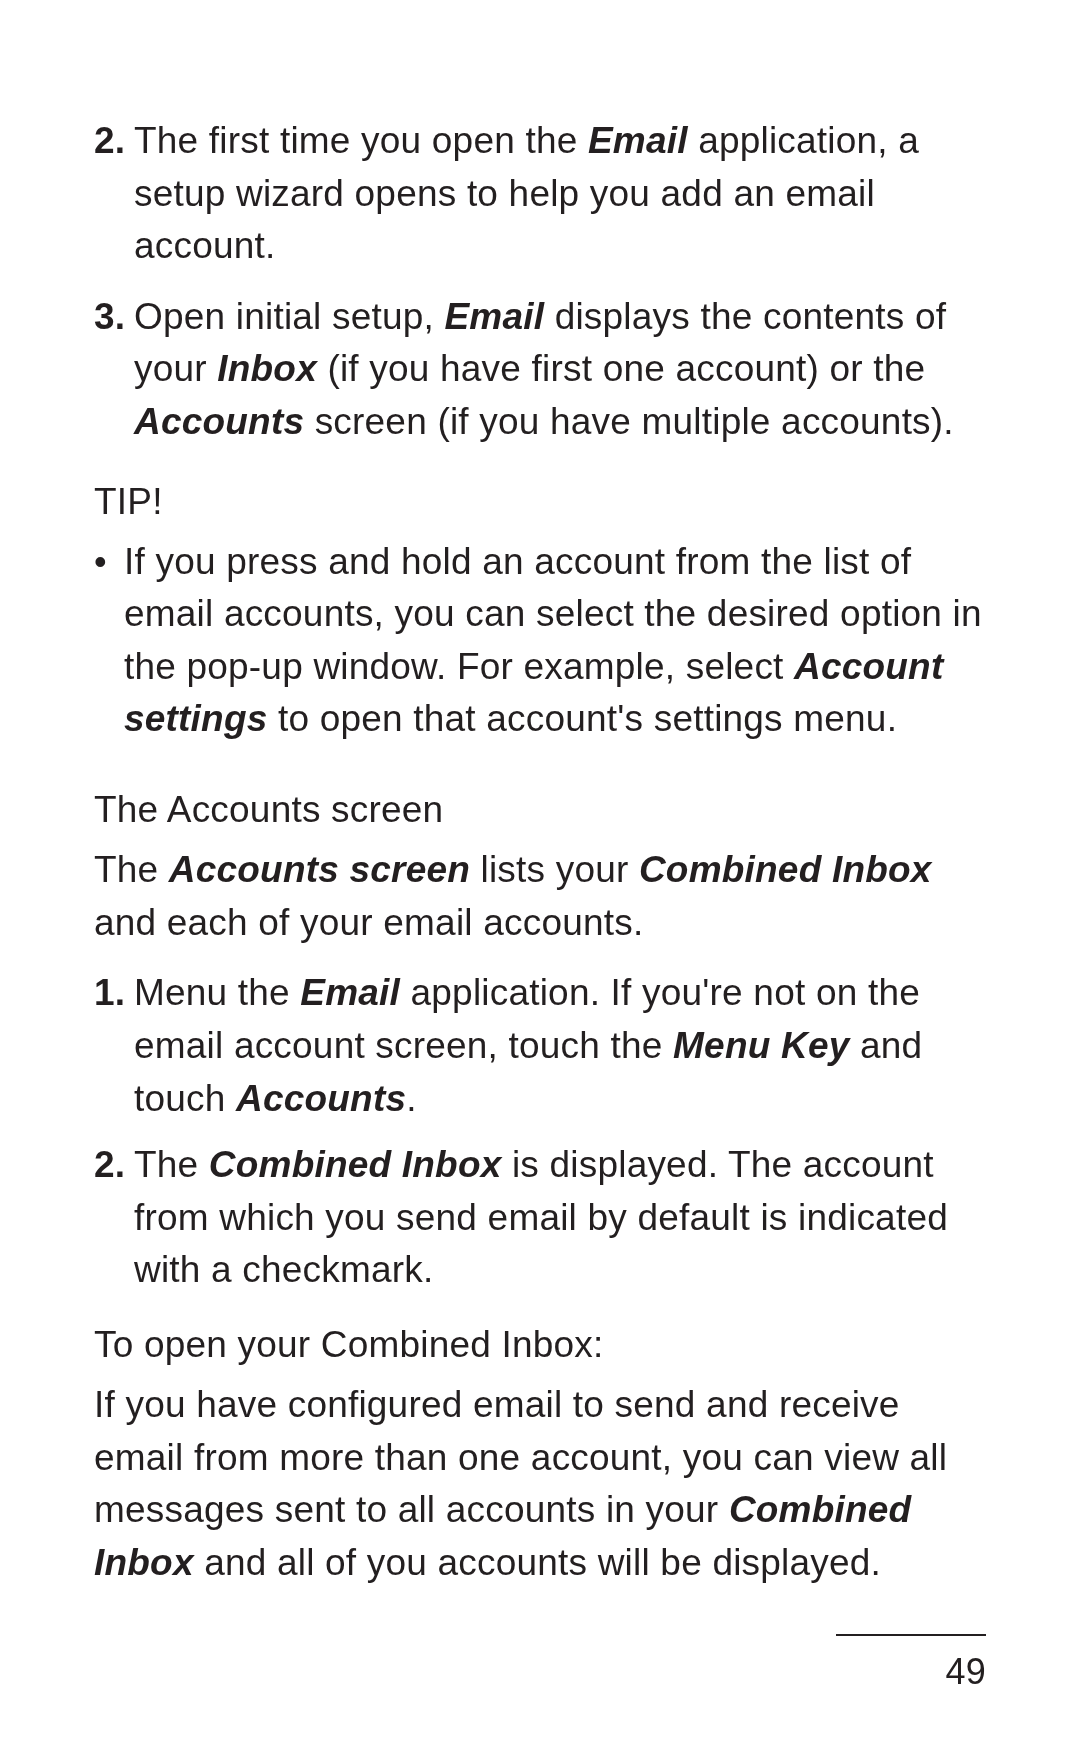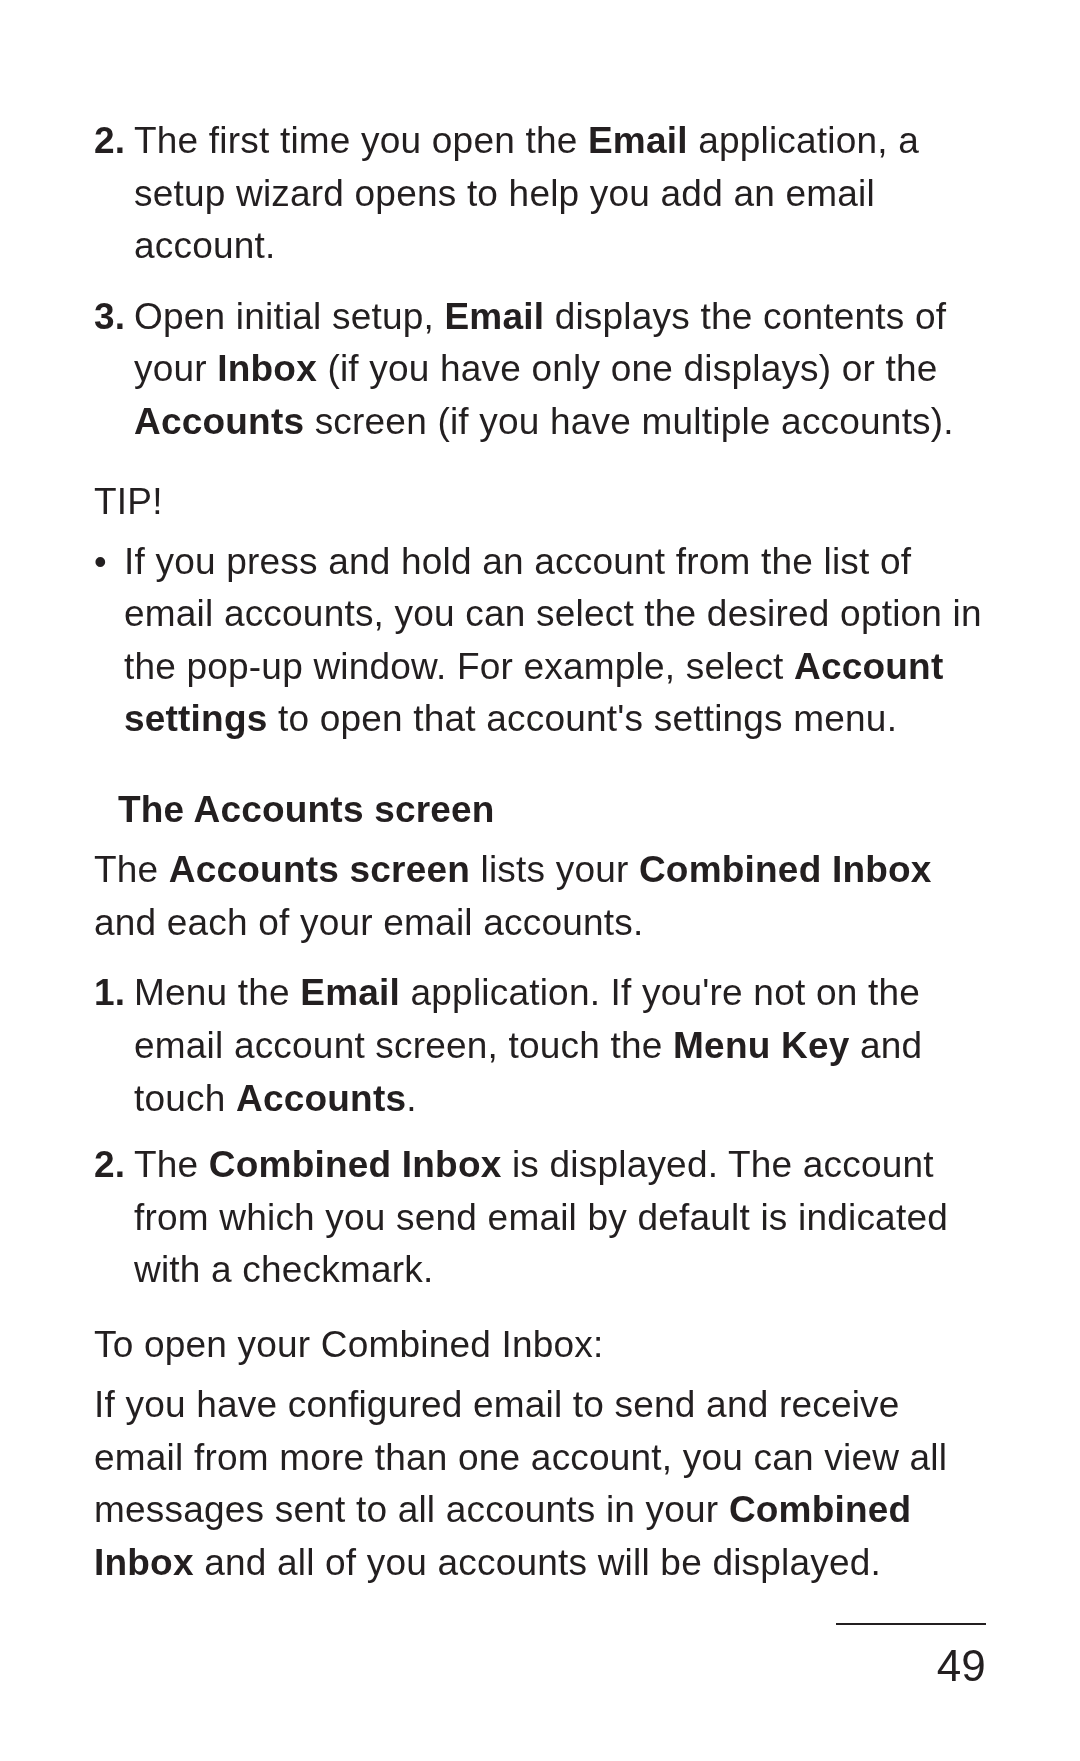--- a/index.html
+++ b/index.html
@@ -25,60 +25,59 @@
     display: flex;
     margin-bottom: 18px;
   }
   .num-item .marker {
     font-weight: 700;
     min-width: 40px;
   }
   .num-item .content {
     flex: 1;
   }
-  .bold { font-weight: 700; }
+  .bold { font-weight: 700; font-style: italic; }
   .tip-head {
     font-weight: 400;
     margin-top: 28px;
   }
   .bullet {
     display: flex;
     margin-top: 7px;
   }
   .bullet .dot {
     min-width: 30px;
   }
   .bullet .dot::before {
     content: "•";
     font-size: 36px;
     line-height: 1;
     display: inline-block;
     margin-right: 8px;
   }
   .section-head {
-    font-weight: 700;
+    font-weight: 400;
     margin-top: 38px;
-    margin-left: 24px;
   }
   .para {
     margin-top: 8px;
   }
   .list-block {
     margin-top: 18px;
   }
   .list-block .num-item { margin-bottom: 14px; }
   .subhead {
     font-weight: 400;
     margin-top: 22px;
   }
   .pagefoot {
     position: absolute;
     right: 94px;
     bottom: 64px;
-    font-size: 44px;
+    font-size: 36px;
   }
   .pagefoot .rule {
     border-top: 2px solid #231f20;
     width: 150px;
     margin-left: auto;
     margin-bottom: 10px;
   }
   .pagefoot .num { text-align: right; }
 </style>
 </head>
@@ -89,21 +88,21 @@
   <div class="num-item">
     <div class="marker">2.</div>
     <div class="content">
       <span>The first time you open the </span><span class="bold">Email</span><span> application, a setup wizard opens to help you add an email account.</span>
     </div>
   </div>
 
   <div class="num-item">
     <div class="marker">3.</div>
     <div class="content">
-      <span>Open initial setup, </span><span class="bold">Email</span><span> displays the contents of your </span><span class="bold">Inbox</span><span> (if you have only one displays) or the </span><span class="bold">Accounts</span><span> screen (if you have multiple accounts).</span>
+      <span>Open initial setup, </span><span class="bold">Email</span><span> displays the contents of your </span><span class="bold">Inbox</span><span> (if you have first one account) or the </span><span class="bold">Accounts</span><span> screen (if you have multiple accounts).</span>
     </div>
   </div>
 
   <div class="tip-head">TIP!</div>
   <div class="bullet">
     <div class="dot"></div>
     <div class="content">
       <span>If you press and hold an account from the list of email accounts, you can select the desired option in the pop-up window. For example, select </span><span class="bold">Account settings</span><span> to open that account's settings menu.</span>
     </div>
   </div>

